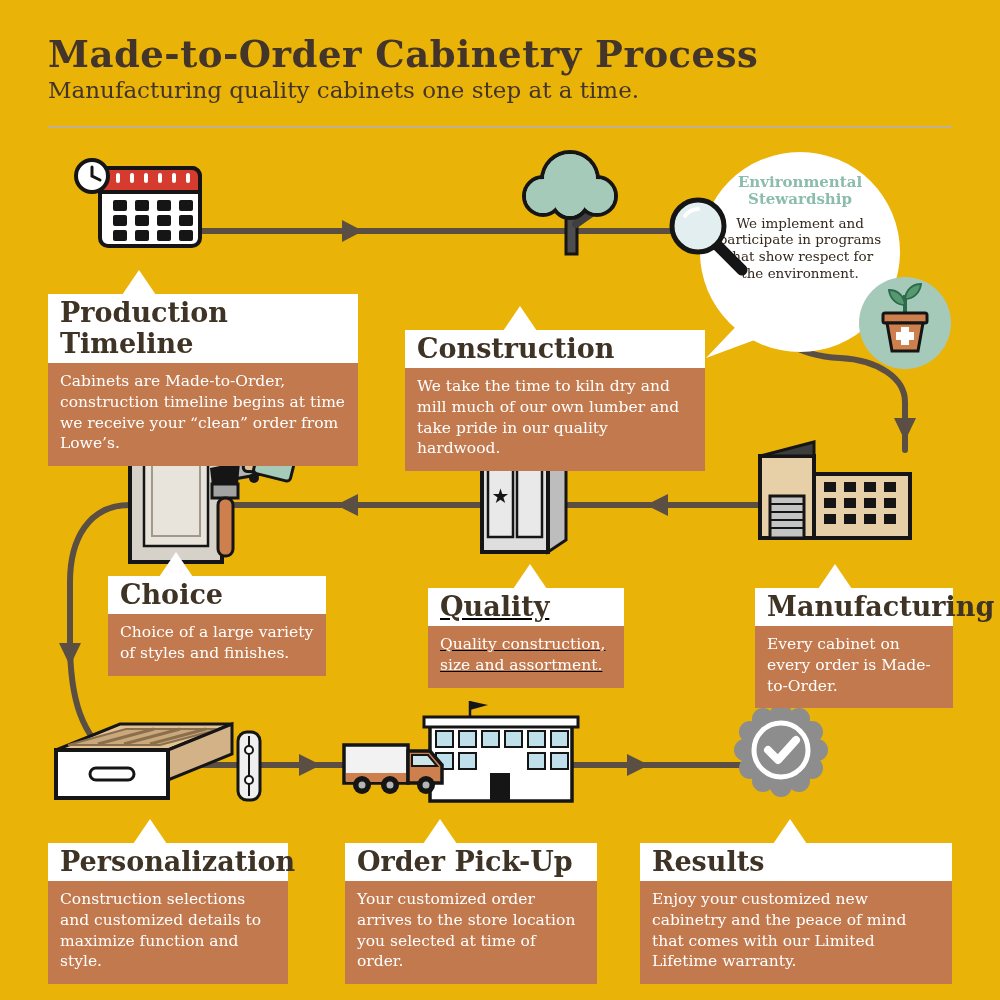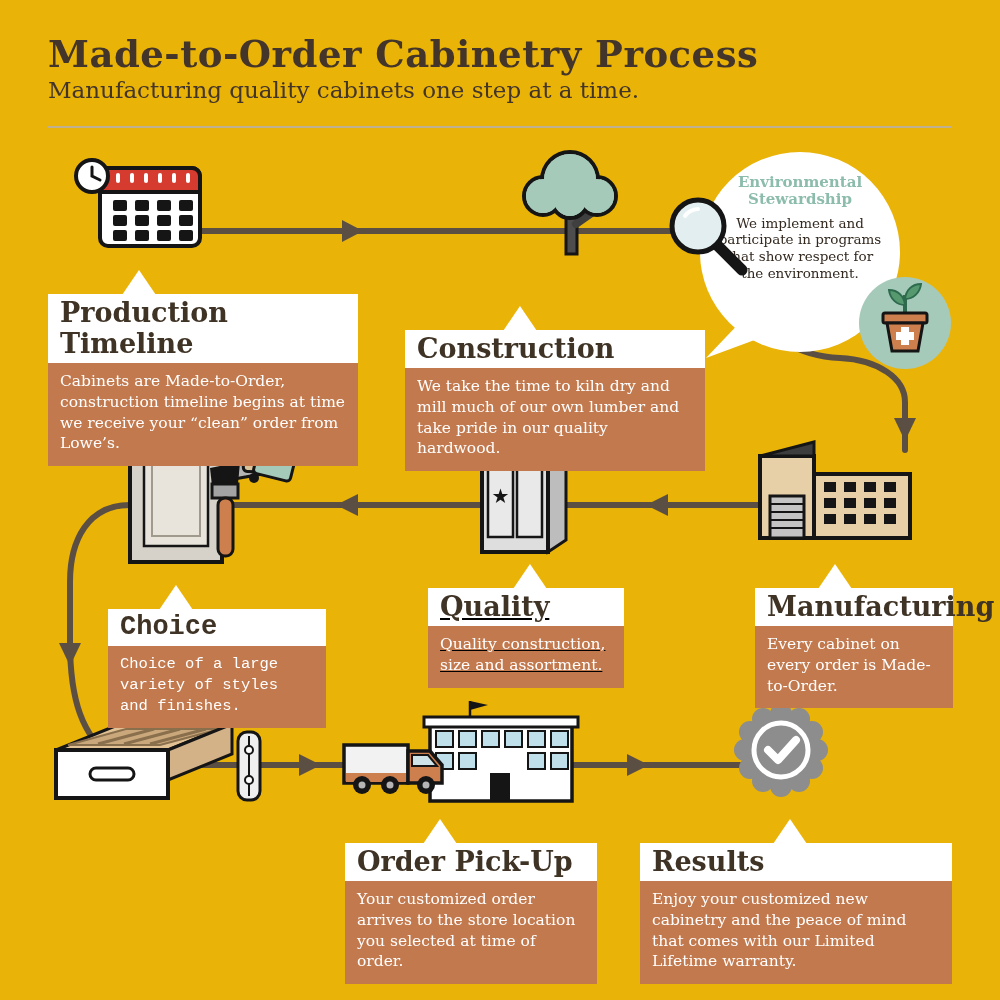--- a/index.html
+++ b/index.html
@@ -257,26 +257,31 @@
     <div class="step-header">Manufacturing</div>
     <div class="step-body">Every cabinet on every order is Made-to-Order.</div>
   </div>
 
   <div class="step" style="left:428px; top:588px; width:196px;text-decoration:underline;">
     <span class="pointer" style="left:85px;"></span>
     <div class="step-header">Quality</div>
     <div class="step-body">Quality construction, size and assortment.</div>
   </div>
 
-  <div class="step" style="left:108px; top:609px; width:218px;font-family:Liberation Mono, monospace;">
+  <div class="step" style="left:108px; top:576px; width:218px;">
     <span class="pointer" style="left:51px;"></span>
     <div class="step-header">Choice</div>
     <div class="step-body">Choice of a large variety of styles and finishes.</div>
   </div>
 
+  <div class="step" style="left:48px; top:843px; width:240px;">
+    <span class="pointer" style="left:85px;"></span>
+    <div class="step-header">Personalization</div>
+    <div class="step-body">Construction selections and customized details to maximize function and style.</div>
+  </div>
 
   <div class="step" style="left:345px; top:843px; width:252px;">
     <span class="pointer" style="left:78px;"></span>
     <div class="step-header">Order Pick-Up</div>
     <div class="step-body">Your customized order arrives to the store location you selected at time of order.</div>
   </div>
 
   <div class="step" style="left:640px; top:843px; width:312px;">
     <span class="pointer" style="left:133px;"></span>
     <div class="step-header">Results</div>

